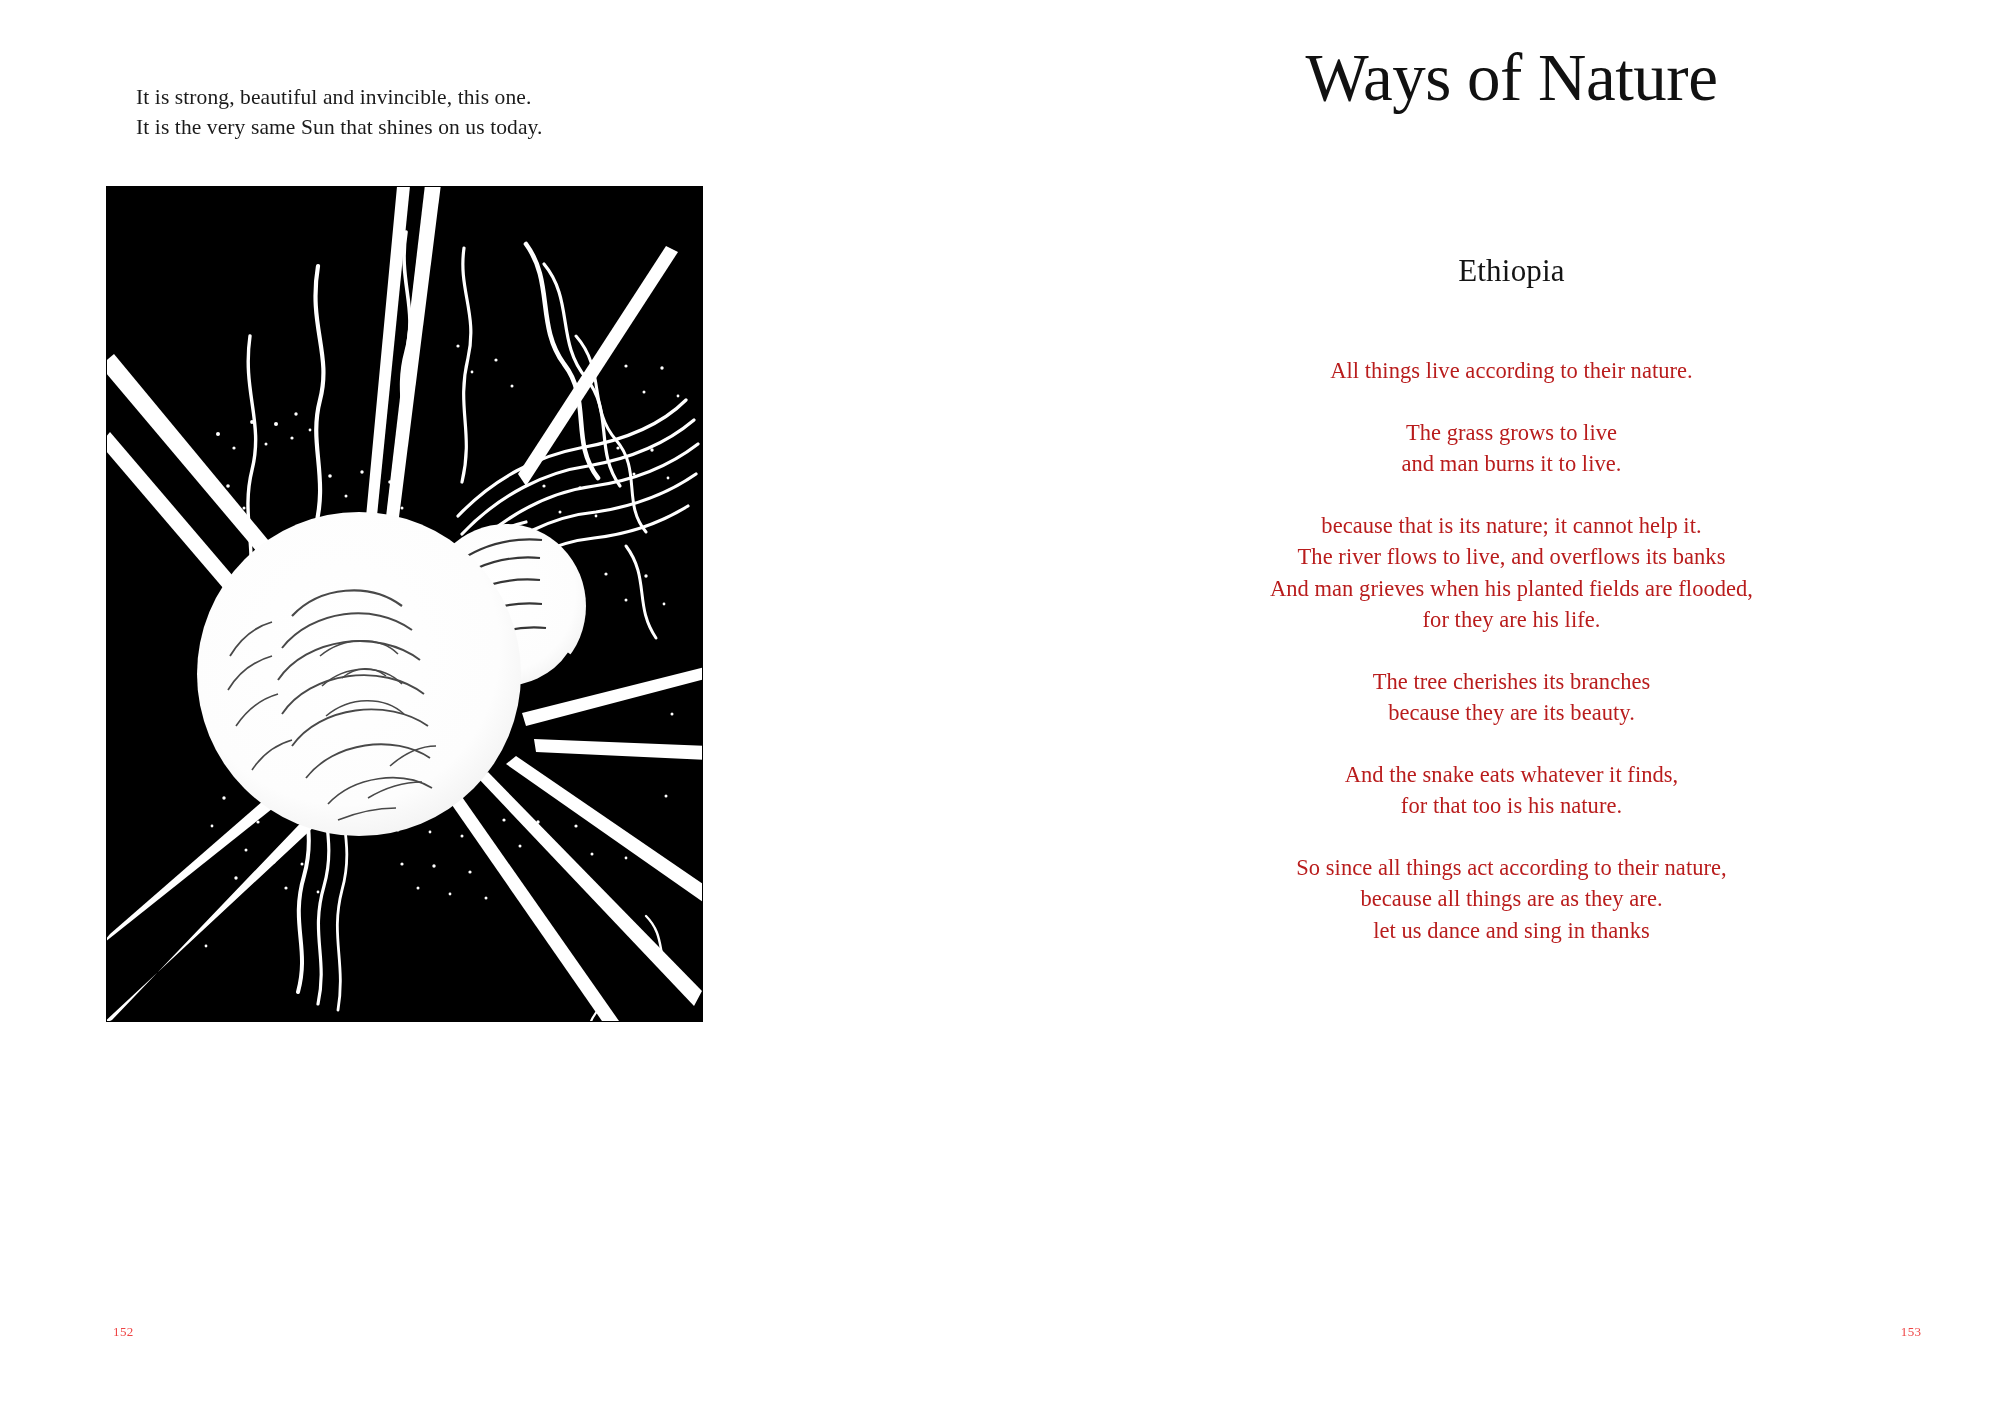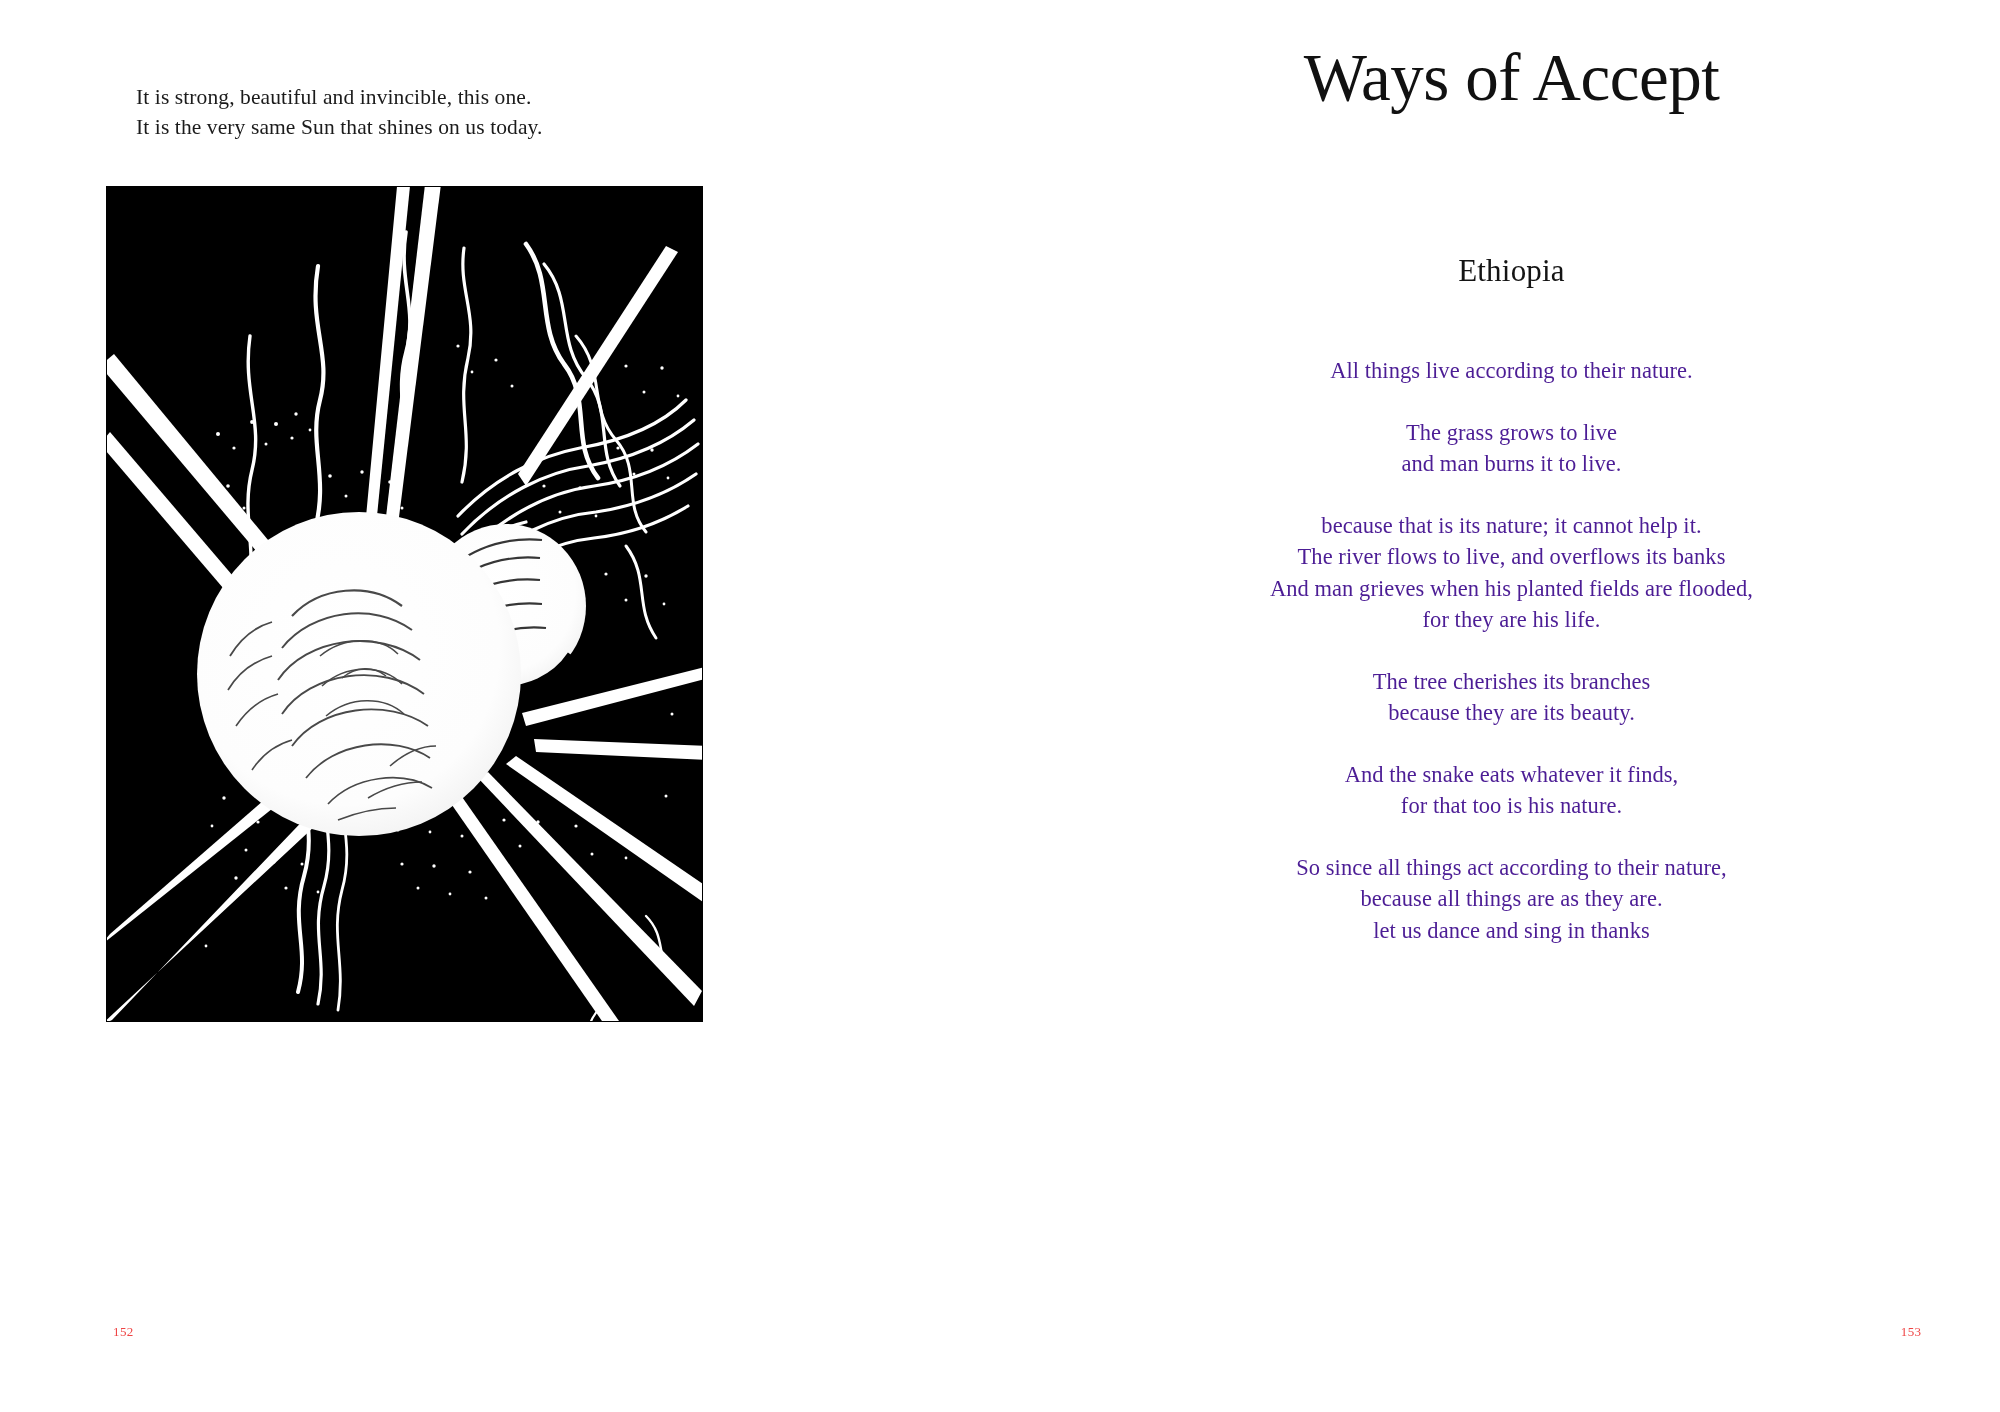--- a/index.html
+++ b/index.html
@@ -94,21 +94,21 @@
     letter-spacing: 0.2px;
   }
   .poem {
     position: absolute;
     left: 100px;
     top: 355px;
     width: 800px;
     text-align: center;
     font-size: 22.5px;
     line-height: 31.5px;
-    color: #4c1d95;
+    color: #b91c1c;
     letter-spacing: 0.05px;
   }
   .stanza { margin: 0 0 30px 0; }
   .stanza:last-child { margin-bottom: 0; }
   .stanza .line { display: block; white-space: nowrap; }
 </style>
 </head>
 <body>
 
 <div class="spread">
@@ -325,21 +325,21 @@
       </svg>
     </div>
 
     <div class="folio folio-left">152</div>
   </div>
 
   <div class="page page-right">
     <div class="r-wrap">
 
       <h1 class="title">
-        <span class="tline">Ways of Accept</span>
+        <span class="tline">Ways of Nature</span>
       </h1>
 
       <div class="subtitle">Ethiopia</div>
 
       <div class="poem">
 
         <p class="stanza">
           <span class="line">All things live according to their nature.</span>
         </p>
 

